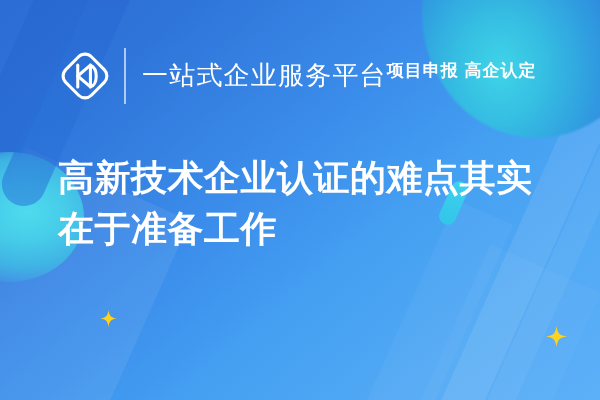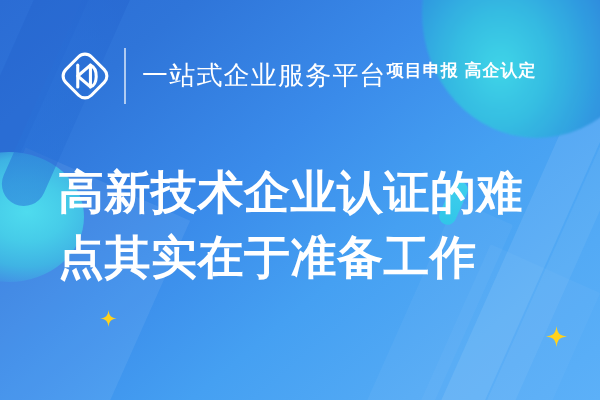--- a/index.html
+++ b/index.html
@@ -177,23 +177,23 @@
     font-weight: 700;
     color: #ffffff;
     letter-spacing: 1px;
     line-height: 1.2;
     white-space: nowrap;
   }
 
   
   .headline {
     position: absolute;
-    left: 58px; top: 160px;
+    left: 58px; top: 152px;
     width: 500px;
-    font-size: 46px;
+    font-size: 36px;
     font-weight: 700;
     color: #ffffff;
     line-height: 1.42;
     letter-spacing: 0.5px;
   }
 </style>
 </head>
 <body>
 
 <div id="banner">

